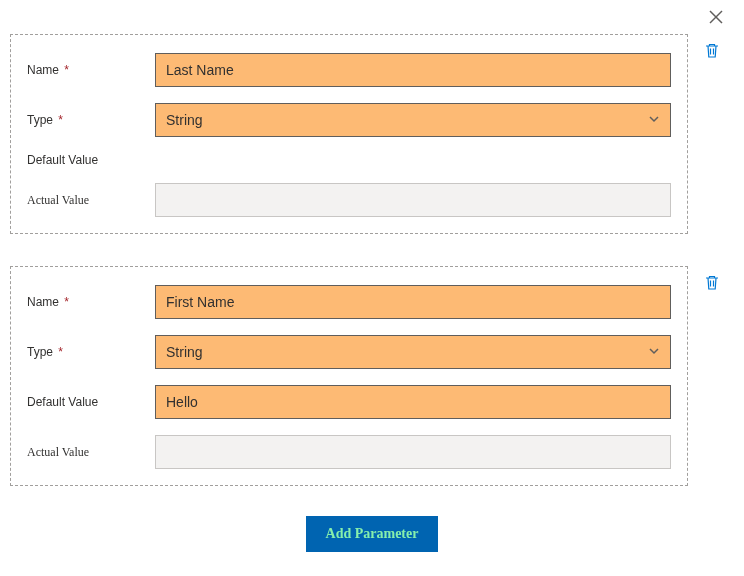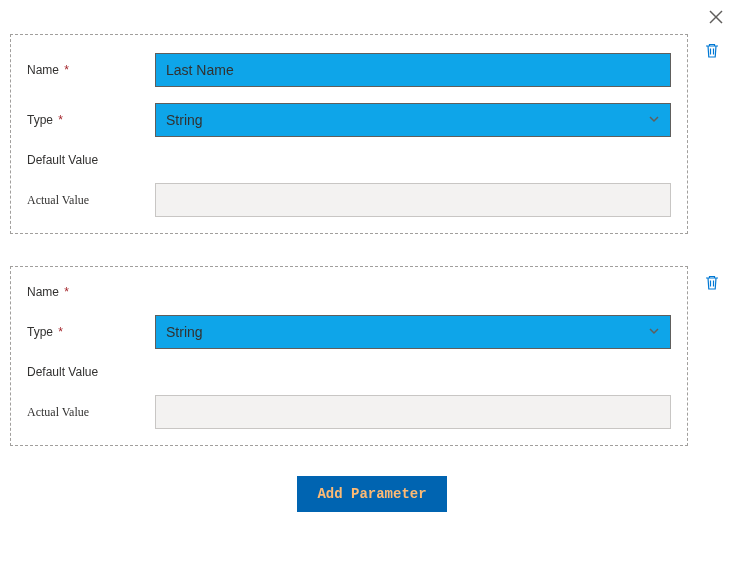--- a/index.html
+++ b/index.html
@@ -81,21 +81,21 @@
       margin-left: 2px;
     }
     .field-input, .field-select, .field-readonly {
       flex: 1;
       height: 34px;
       border: 1px solid #605e5c;
       padding: 0 10px;
       font-family: inherit;
       font-size: 14px;
       color: #323130;
-      background: #0ea5e9;
+      background: #fdba74;
     }
     .field-select {
       position: relative;
       display: flex;
       align-items: center;
       cursor: pointer;
     }
     .field-select .chevron {
       position: absolute;
       right: 10px;
@@ -112,26 +112,26 @@
     }
     .field-readonly {
       background: #f3f2f1;
       border-color: #c8c6c4;
       cursor: default;
     }
     .add-btn {
       display: block;
       margin: 30px auto 0 auto;
       background: #0064b1;
-      color: #fdba74;
+      color: #86efac;
       border: none;
       padding: 10px 20px;
       font-size: 14px;
       font-weight: 600;
-      font-family: Liberation Mono, monospace;
+      font-family: Liberation Serif, serif;
       cursor: pointer;
     }
   </style>
 </head>
 <body>
 
 <div class="close-btn">
   <span>
     <svg viewBox="0 0 14 14">
         <line x1="1" y1="1" x2="13" y2="13"></line>
@@ -189,39 +189,41 @@
           <path d="M2 4h12M5.5 4V2.5h5V4M4 4l.8 11h6.4L12 4M6.5 6.5v6M9.5 6.5v6"></path>
         </svg>
     </span>
   </div>
 
   <div class="field-row">
     <label class="field-label">
       <span>Name</span>
       <span class="required">*</span>
     </label>
+    <input class="field-input" type="text" value="First Name" style="">
   </div>
 
   <div class="field-row">
     <label class="field-label">
       <span>Type</span>
       <span class="required">*</span>
     </label>
     <div class="field-select">
       <span>String</span>
       <span class="chevron">
         <svg viewBox="0 0 12 12">
             <polyline points="2,4 6,8 10,4"></polyline>
           </svg>
       </span>
     </div>
   </div>
 
   <div class="field-row">
     <label class="field-label">Default Value</label>
+    <input class="field-input" type="text" value="Hello" style="">
   </div>
 
   <div class="field-row">
     <label class="field-label">Actual Value</label>
     <div class="field-readonly"></div>
   </div>
 </div>
 
 <button class="add-btn">Add Parameter</button>
 

